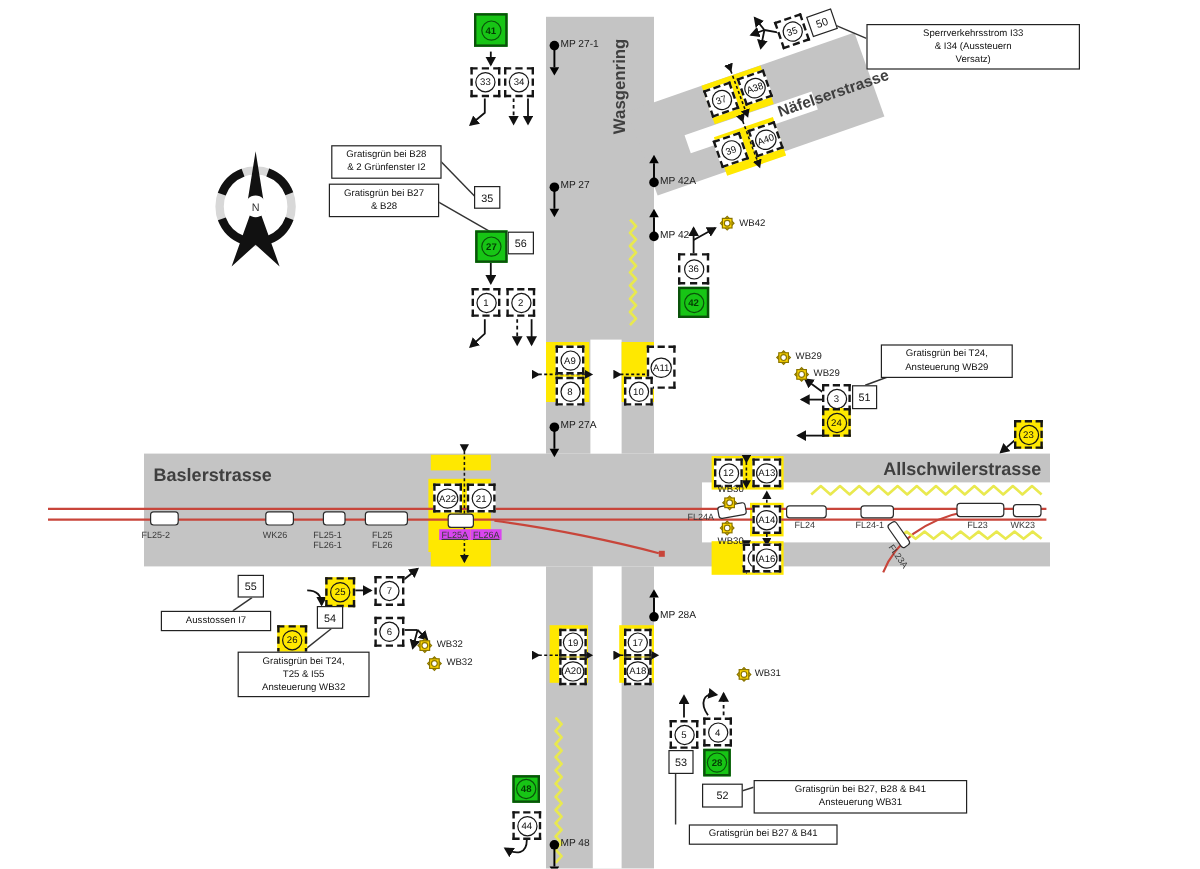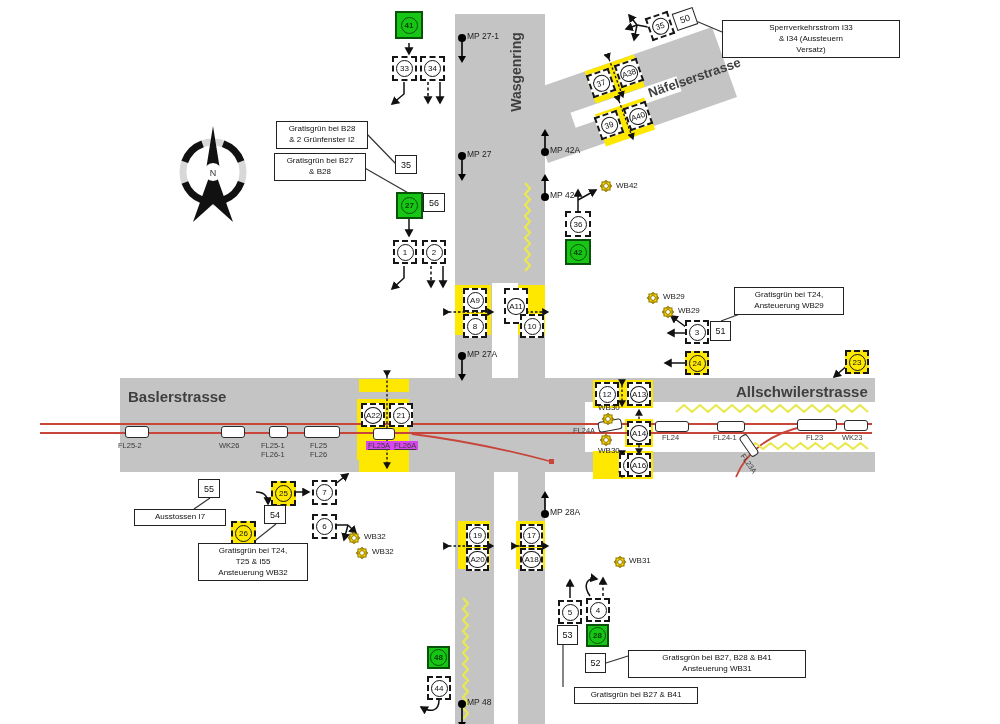--- a/index.html
+++ b/index.html
@@ -202,21 +202,21 @@
   </div>
       <div class="sig green" style="left: 565px; top: 239px; width: 26px; height: 26px;">
     <span class="c">42</span>
   </div>
       <div class="sig" style="left: 463px; top: 288px; width: 24px; height: 24px;">
     <span class="c">A9</span>
   </div>
       <div class="sig" style="left: 463px; top: 314px; width: 24px; height: 24px;">
     <span class="c">8</span>
   </div>
-      <div class="sig" style="left: 504px; top: 288px; width: 24px; height: 36px;">
+      <div class="sig" style="left: 539px; top: 288px; width: 24px; height: 36px;">
     <span class="c">A11</span>
   </div>
       <div class="sig" style="left: 520px; top: 314px; width: 24px; height: 24px;">
     <span class="c">10</span>
   </div>
       <div class="sig" style="left: 361px; top: 403px; width: 24px; height: 24px;">
     <span class="c">A22</span>
   </div>
       <div class="sig" style="left: 389px; top: 403px; width: 24px; height: 24px;">
     <span class="c">21</span>
@@ -232,21 +232,21 @@
   </div>
       <div class="sig" style="left: 595px; top: 453px; width: 24px; height: 24px; margin-left: 24px;">
     <span class="c">15</span>
   </div>
       <div class="sig" style="left: 627px; top: 453px; width: 24px; height: 24px;">
     <span class="c">A16</span>
   </div>
       <div class="sig" style="left: 685px; top: 320px; width: 24px; height: 24px;">
     <span class="c">3</span>
   </div>
-      <div class="sig yellow" style="left: 685px; top: 351px; width: 24px; height: 24px;">
+      <div class="sig yellow" style="left: 685px; top: 340px; width: 24px; height: 24px;">
     <span class="c">24</span>
   </div>
       <div class="sig yellow" style="left: 845px; top: 350px; width: 24px; height: 24px;">
     <span class="c">23</span>
   </div>
       <div class="sig yellow" style="left: 231px; top: 481px; width: 25px; height: 25px; margin-top: 40px;">
     <span class="c">26</span>
   </div>
       <div class="sig yellow" style="left: 271px; top: 481px; width: 25px; height: 25px;">
     <span class="c">25</span>
@@ -284,21 +284,21 @@
       <div class="sig" style="left: 427px; top: 676px; width: 24px; height: 24px;">
     <span class="c">44</span>
   </div>
       <div class="refbox" style="left: 395px; top: 155px; width: 22px; height: 19px;">35</div>
       <div class="refbox" style="left: 423px; top: 193px; width: 22px; height: 19px;">56</div>
       <div class="refbox" style="left: 674px; top: 10px; transform: rotate(-19deg); width: 22px; height: 18px;">50</div>
       <div class="refbox" style="left: 710px; top: 321px; width: 21px; height: 20px;">51</div>
       <div class="refbox" style="left: 198px; top: 479px; width: 22px; height: 19px;">55</div>
       <div class="refbox" style="left: 264px; top: 505px; width: 22px; height: 19px;">54</div>
       <div class="refbox" style="left: 557px; top: 625px; width: 21px; height: 20px;">53</div>
-      <div class="refbox" style="left: 585px; top: 653px; width: 21px; height: 20px;">52</div>
+      <div class="refbox" style="left: 585px; top: 653px; width: 34px; height: 20px;">52</div>
       <div class="note" style="left: 722px; top: 20px; width: 178px;">
         <div>Sperrverkehrsstrom I33</div>
         <div>&amp; I34 (Aussteuern</div>
         <div>Versatz)</div>
       </div>
       <div class="note" style="left: 276px; top: 121px; width: 92px;">
         <div>Gratisgrün bei B28</div>
         <div>&amp; 2 Grünfenster I2</div>
       </div>
       <div class="note" style="left: 274px; top: 153px; width: 92px;">

